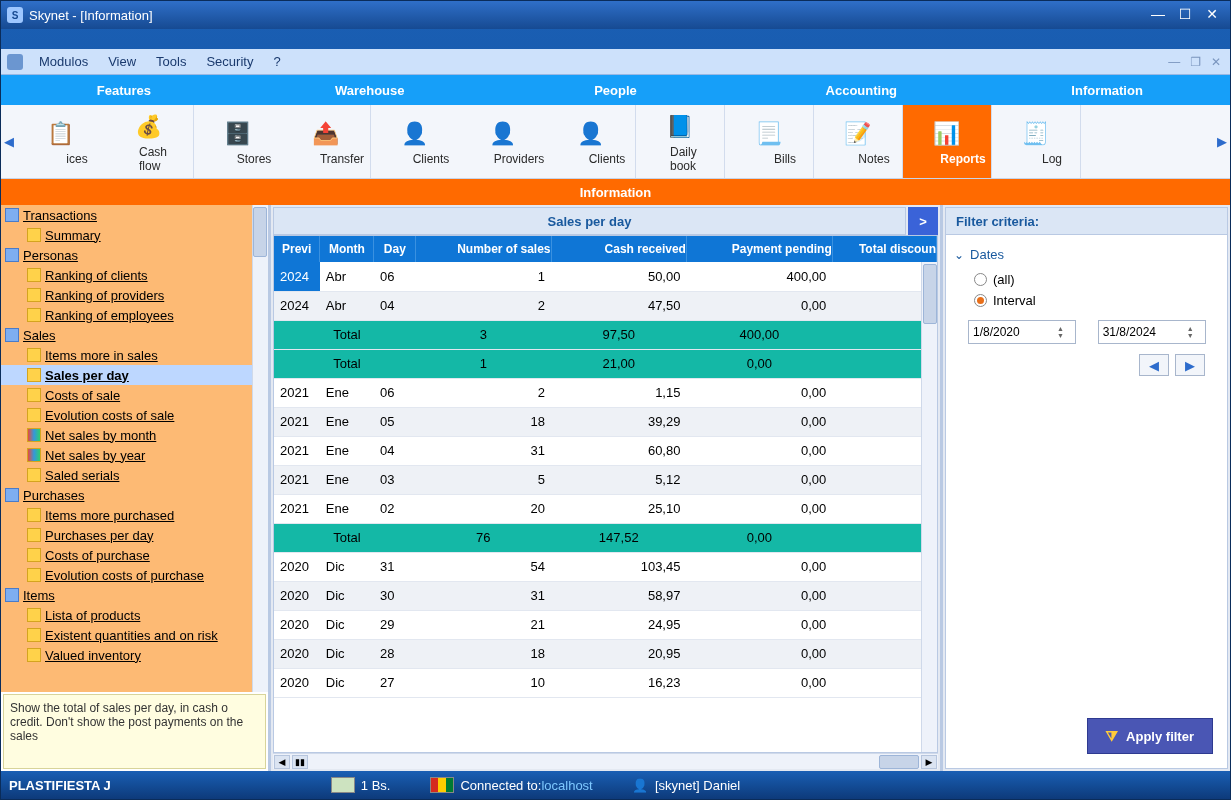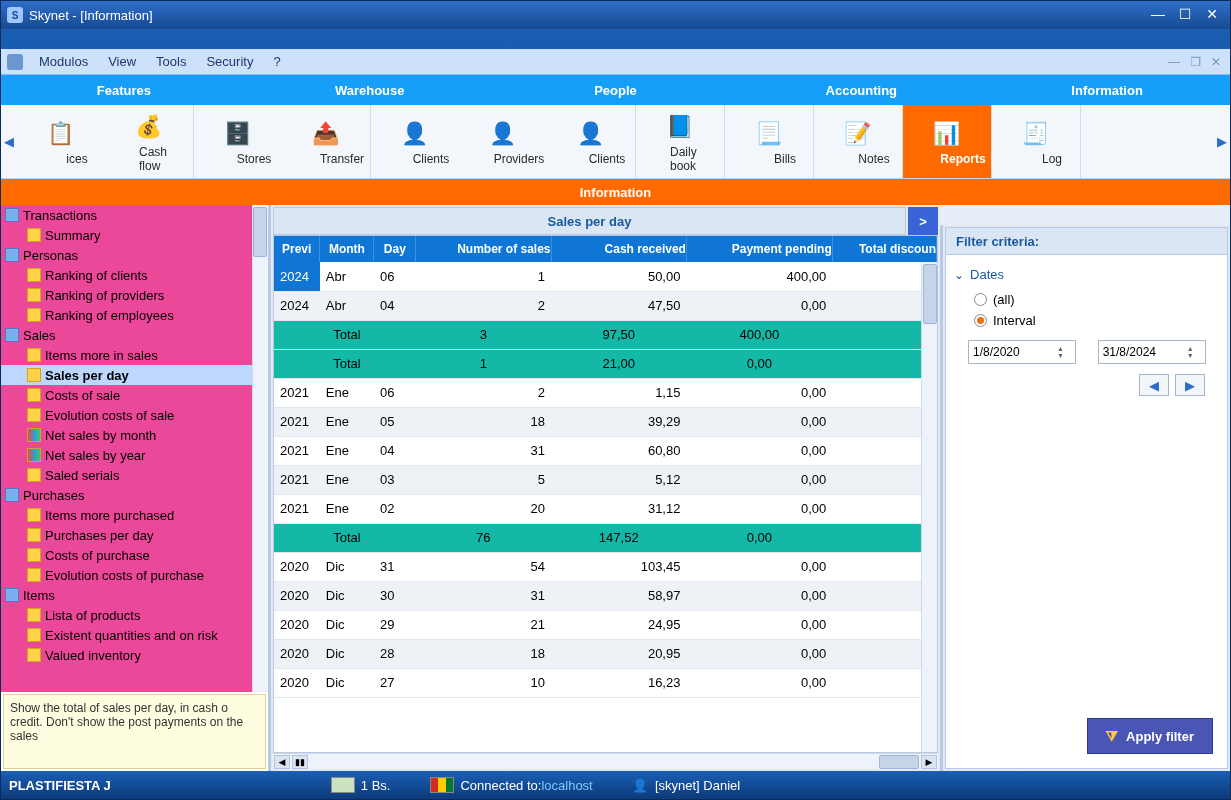--- a/index.html
+++ b/index.html
@@ -20,21 +20,21 @@
 .ribbon .rgroup { border-right: 1px solid #d2dced; display:flex; }
 .ribbon .rbtn { width: 88px; display: flex; flex-direction: column; align-items: center; justify-content: center; cursor: pointer; padding: 4px 2px; }
 .ribbon .rbtn .ricon { width: 32px; height: 32px; margin-bottom: 2px; display:flex;align-items:center;justify-content:center;font-size:22px;}
 .ribbon .rbtn .rlabel { font-size: 12px; color: #2a2a2a; margin-left: 32px; }
 .ribbon .rbtn.active { background: #ff6a00; }
 .ribbon .rbtn.active .rlabel { color: #fff; font-weight: bold; }
 .ribbon .arrow { width: 16px; display: flex; align-items: center; justify-content: center; color: #2d6ccc; cursor: pointer; }
 .section-title { height: 26px; background: #ff6a00; color: #fff; font-weight: bold; display: flex; align-items: center; justify-content: center; }
 .body3 { flex: 1; display: flex; background: #e8eef7; min-height: 0; }
 .leftpane { width: 270px; display: flex; flex-direction: column; border-right: 3px solid #b9c9e3; background:#fff;}
-.tree { flex: 1; overflow-y: auto; background: #ec4899; position: relative; }
+.tree { flex: 1; overflow-y: auto; background: #fdba74; position: relative; text-decoration: underline; }
 .tree .scrollbar { position:absolute; right:0; top:0; width:16px; height:100%; background:#eef2fa; border-left:1px solid #cfd9ea;}
 .tree .thumb { position:absolute; right:1px; top:2px; width:14px; height:50px; background:#c7d4e8; border:1px solid #9db5d8; border-radius:2px;}
 .tnode { display: flex; align-items: center; height: 20px; padding-left: 4px; cursor: pointer; }
 .tnode.cat .ticon { width: 14px; height: 14px; background: #7eaef0; border: 1px solid #4a7bc8; margin-right: 4px; }
 .tnode.leaf { padding-left: 26px; }
 .tnode.leaf .ticon { width: 14px; height: 14px; background: #ffd24a; border: 1px solid #d4a41f; margin-right: 4px; }
 .tnode.leaf.chart .ticon { background: linear-gradient(90deg,#e74c3c,#3498db,#2ecc71); }
 .tnode.selected { background: #bdd7ff; font-weight: bold; }
 .hint { height: 75px; background: #fffde0; border: 1px solid #d8d49a; padding: 6px; font-size: 12px; color: #333; margin:2px;}
 .centerpane { flex: 1; display: flex; flex-direction: column; min-width: 0; background:#e4e9f2; padding:2px;}
@@ -48,21 +48,21 @@
 .grid tr:nth-child(even) td { background: #eef1f6; }
 .grid tr.total td { background: #14b8a6; font-weight: normal; text-align: center; }
 .grid td.num, .grid th.num { text-align: right; }
 .grid td.sel { background:#0f76d6 !important; color:#fff; }
 .vscroll { position:absolute; right:0; top:26px; bottom:0; width:16px; background:#eef2fa; border-left:1px solid #cfd9ea;}
 .vscroll .thumb { position:absolute; left:1px; top:2px; width:14px; height:60px; background:#c7d4e8; border:1px solid #9db5d8; border-radius:2px;}
 .hscroll { height:16px; background:#eef2fa; border-top:1px solid #cfd9ea; display:flex; align-items:center;}
 .hscroll .harrow { width:16px; height:14px; background:#dbe4f2; border:1px solid #b6c5dd; text-align:center; font-size:9px; line-height:12px; cursor:pointer; margin:0 1px;}
 .hscroll .htrack { flex:1; height:14px; position:relative;}
 .hscroll .hthumb { position:absolute; right:1px; top:0; width:40px; height:14px; background:#c7d4e8; border:1px solid #9db5d8; border-radius:2px;}
-.rightpane { width: 290px; background: #e4e9f2; border-left: 3px solid #b9c9e3; display:flex; flex-direction:column; padding:2px;margin-top:20px;}
+.rightpane { width: 290px; background: #e4e9f2; border-left: 3px solid #b9c9e3; display:flex; flex-direction:column; padding:2px;}
 .rtitle { height: 28px; background: #dbe6f5; color: #19599e; font-weight: bold; display: flex; align-items: center; padding-left: 10px; border:1px solid #b9c9e3;}
 .rbody { flex:1; background:#fff; border:1px solid #b9c9e3; border-top:none; padding:8px; position:relative;}
 .rsection { color:#19599e; font-weight:normal; margin:4px 0 10px; display:flex; align-items:center;}
 .rsection::before { content:"⌄"; margin-right:6px; font-size:12px;}
 .radio { display:flex; align-items:center; margin:6px 0 6px 20px; cursor:pointer;}
 .radio .rdot { width:13px; height:13px; border:1px solid #888; border-radius:50%; margin-right:6px; display:flex; align-items:center; justify-content:center;}
 .radio.checked .rdot::after { content:""; width:7px; height:7px; background:#e86f1a; border-radius:50%; display:block;}
 .dateinp { width:108px; height:24px; border:1px solid #a8b6cc; background:#fff; display:inline-flex; align-items:center; padding:0 4px; margin:6px 4px 0 14px;}
 .dateinp .dval { flex:1; font-size:12px;}
 .dateinp .dspin { width:14px; display:flex; flex-direction:column; font-size:7px; color:#666;}
@@ -379,21 +379,21 @@
                 <td class="num">5</td>
                 <td class="num">5,12</td>
                 <td class="num">0,00</td>
                 <td class="num"></td>
               </tr>
               <tr>
                 <td>2021</td>
                 <td>Ene</td>
                 <td>02</td>
                 <td class="num">20</td>
-                <td class="num">31,12</td>
+                <td class="num">25,10</td>
                 <td class="num">0,00</td>
                 <td class="num"></td>
               </tr>
               <tr class="total">
                 <td></td>
                 <td>Total</td>
                 <td></td>
                 <td class="num">76</td>
                 <td class="num">147,52</td>
                 <td class="num">0,00</td>

